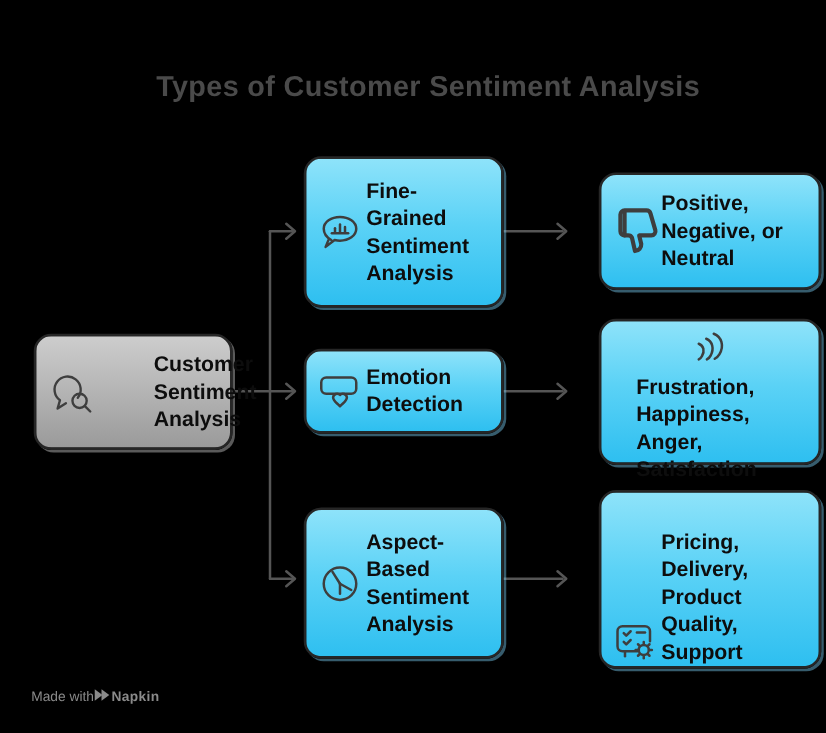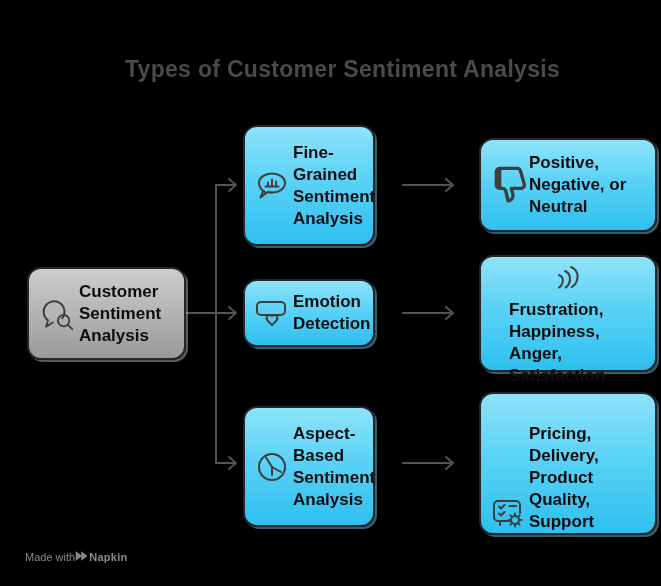--- a/index.html
+++ b/index.html
@@ -18,29 +18,30 @@
     border:2px solid #262626;border-radius:14px;box-sizing:border-box;
     padding-left:6px;
   }
   .node.blue{
     background:linear-gradient(180deg,#8EE3FA 0%,#5BD2F6 45%,#2EBFF0 100%);
     box-shadow:2px 2px 0 rgba(120,205,242,.45);
   }
   .node.gray{
     background:linear-gradient(180deg,#CDCDCD 0%,#B4B4B4 50%,#9A9A9A 100%);
     box-shadow:2px 2px 0 rgba(225,225,225,.4);
+    gap:44px;
   }
   .node .icon{flex:0 0 42px;display:flex;align-items:center;justify-content:center;}
   .node .label{
     font-weight:bold;font-size:17px;line-height:22px;color:#0D0D0D;
   }
   .root{left:27px;top:267px;width:159px;height:93px;}
   .root .icon{flex-basis:44px;}
   .root .label{width:100px;}
-  .mid{left:243px;width:132px;}
+  .mid{left:243px;width:160px;}
   .mid .label{width:102px;}
   .mid-1{top:125px;height:121px;}
   .mid-2{top:279px;height:68px;}
   .mid-3{top:406px;height:121px;}
   .right{left:479px;width:178px;}
   .right .label{width:124px;}
   .right-1{top:138px;height:94px;}
   .right-2{top:255px;height:117px;flex-direction:column;}
   .right-3{top:392px;height:143px;align-items:flex-end;}
   .icon svg{stroke:#3E3E3E;fill:none;stroke-width:2;stroke-linecap:round;stroke-linejoin:round;}

